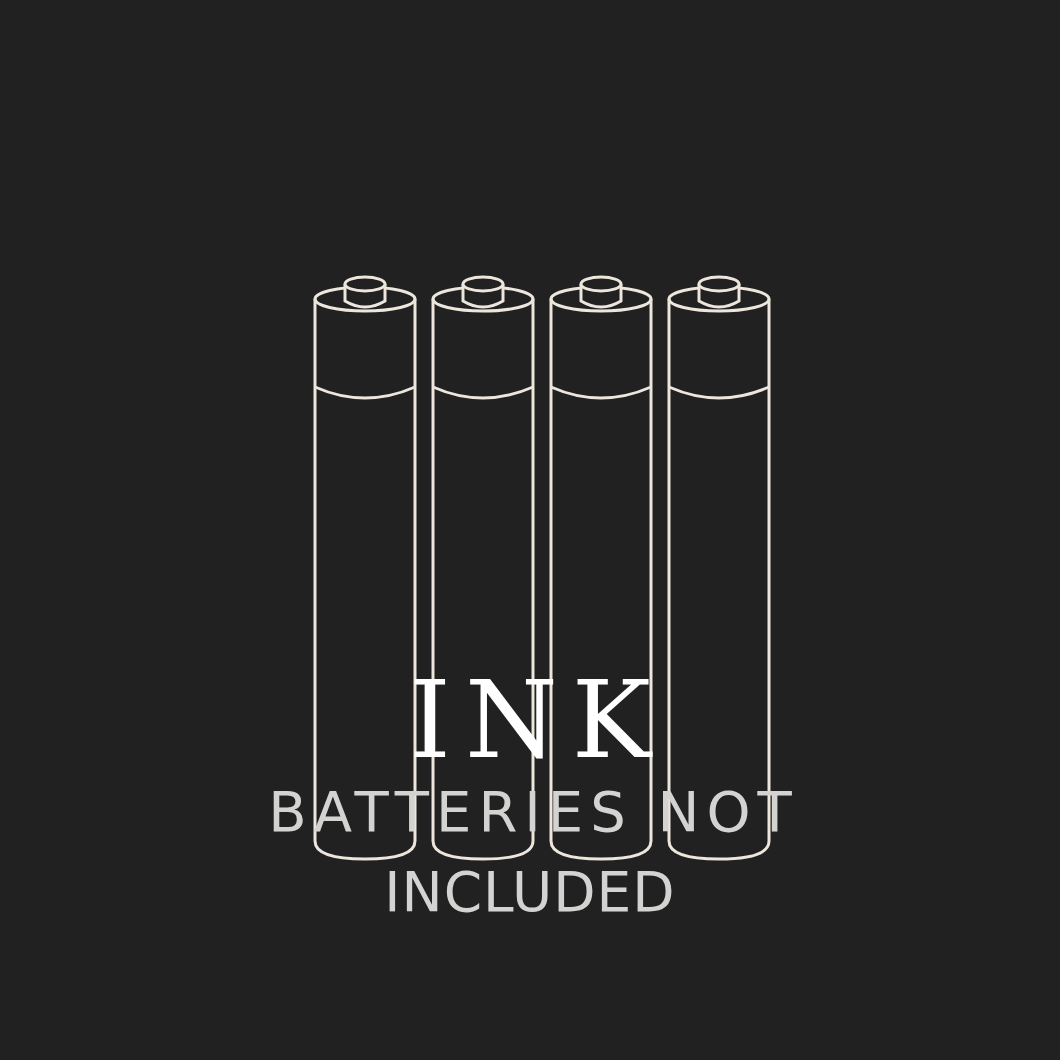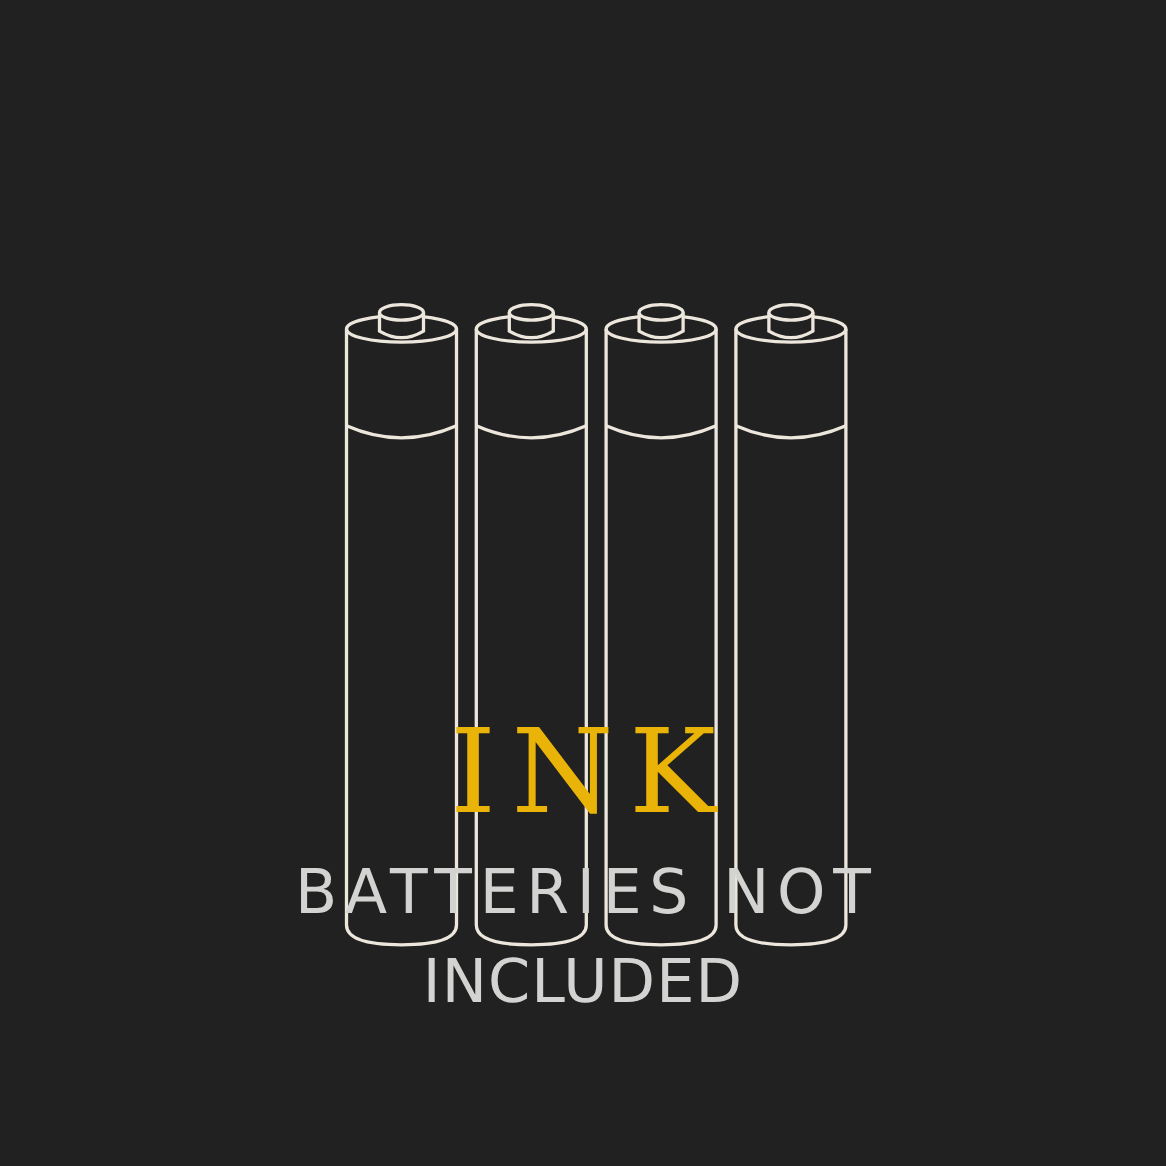--- a/index.html
+++ b/index.html
@@ -6,26 +6,26 @@
   body {
     width: 1060px; height: 1060px;
     background: #212121;
     position: relative;
     overflow: hidden;
     font-family: "DejaVu Sans", sans-serif;
   }
   .artwork { position: absolute; left: 0; top: 0; width: 1060px; height: 1060px; }
   .batteries { position: absolute; left: 0; top: 0; }
   .brand {
-    position: absolute; left: 0; width: 1060px; top: 649px;
+    position: absolute; left: 0; width: 1060px; top: 668px;
     text-align: center;
     font-family: "DejaVu Serif", serif;
     font-size: 106px; line-height: 106px;
     letter-spacing: 14px;
-    color: #eab308;
+    color: #ffffff;
     font-weight: normal;
     padding-left: 14px;
     box-sizing: border-box;
   }
   .tagline {
     position: absolute; left: 0; width: 1060px;
     text-align: center;
     font-family: "DejaVu Sans", sans-serif;
     color: #d3d3d1;
     font-size: 56px; line-height: 60px;

